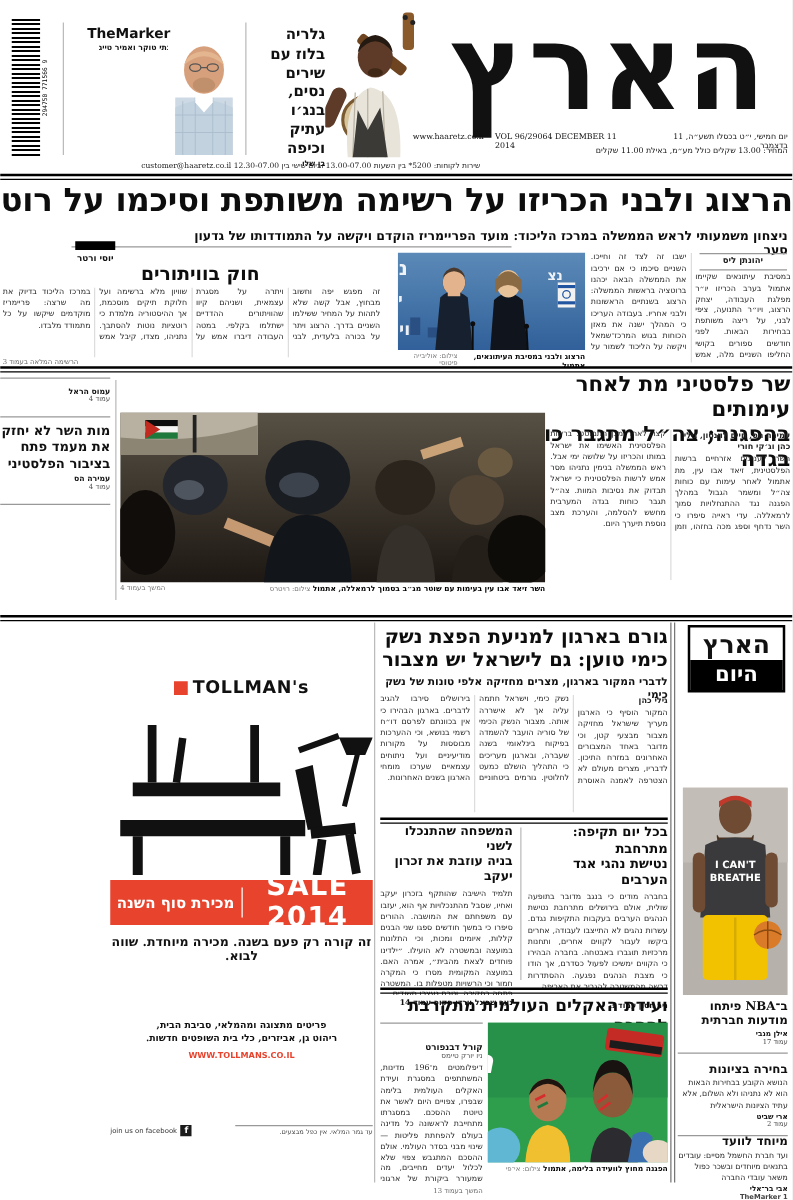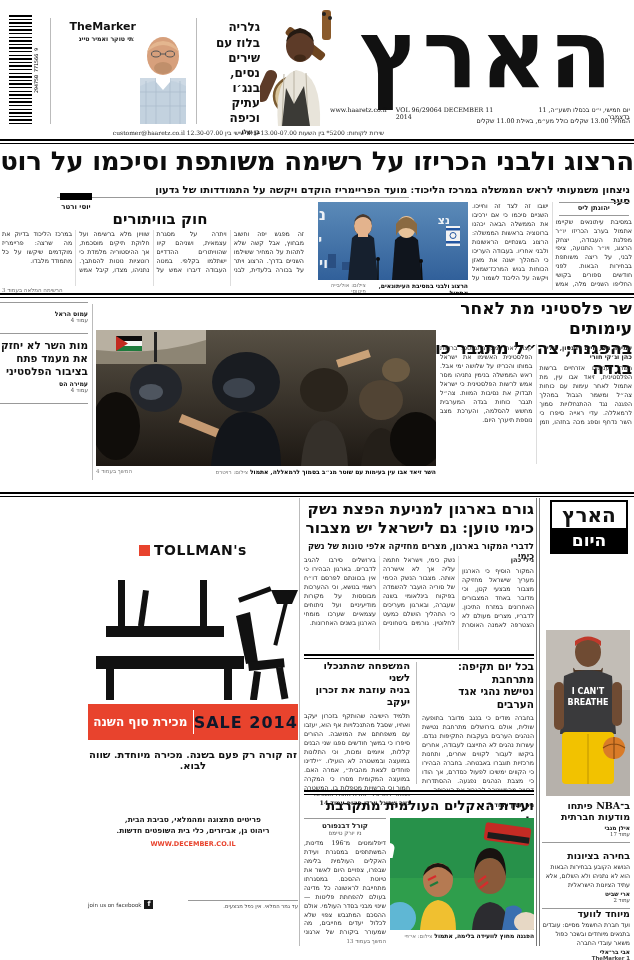--- a/index.html
+++ b/index.html
@@ -262,21 +262,21 @@
       <div>בניה עוזבת את זכרון יעקב</div>
     </div>
     <div class="bodytxt" style="height:84px;margin-top:4px;">תלמיד הישיבה שהותקף בזכרון יעקב ואחיו, שסבל מהתנכלויות אף הוא, יעזבו עם משפחתם את המושבה. ההורים סיפרו כי במשך חודשים ספגו שני הבנים קללות, איומים ומכות, וכי התלונות במועצה ובמשטרה לא הועילו. ״ילדינו פוחדים לצאת מהבית״, אמרה האם. במועצה המקומית מסרו כי המקרה חמור וכי הרשויות מטפלות בו. המשטרה פתחה בחקירה, וטרם נעצרו חשודים.</div>
     <div class="footer-by" style="margin-top:3px;">נעה שפיגל וירדן סקופ עמוד 14</div>
   </div>
 
   <div class="abs hr2" style="left:304px;top:790px;width:230px;"></div>
 
   <div class="abs headline serif" style="left:304px;top:797px;width:230px;text-align:right;font-size:13.5px;">ועידת האקלים העולמית מתקרבת להסכם</div>
   <div class="abs" style="left:304px;top:818px;width:82px;">
-    <div style="border-top:1px solid #999;padding-top:2px;text-align:center;">
+    <div style="border-top:1px solid #999;padding-top:14px;">
       <div class="b" style="font-size:7px;">קורל דבנפורט</div>
       <div style="font-size:5.8px;color:#555;">ניו יורק טיימס</div>
     </div>
     <div class="bodytxt" style="height:96px;margin-top:3px;">דיפלומטים מ־196 מדינות, המשתתפים במסגרת ועידת האקלים העולמית בלימה שבפרו, צפויים היום לאשר את טיוטת ההסכם. במסגרתו מתחייבת לראשונה כל מדינה בעולם להפחתת פליטות — שינוי מבני בסדר העולמי. אולם ההסכם המתגבש צפוי שלא לכלול יעדים מחייבים, מה שמעורר ביקורת של ארגוני הסביבה על ההשפעה הקיומית של ההתחממות העולמית.</div>
     <div style="font-size:5.5px;color:#666;margin-top:3px;">המשך בעמוד 13</div>
   </div>
   <div class="abs" style="left:390px;top:818px;width:144px;height:112px;">
     <svg width="144" height="112" viewBox="0 0 144 112">
       <rect width="144" height="112" fill="#2f9e4c"></rect>
       <rect x="0" y="0" width="144" height="60" fill="#27914a"></rect>
@@ -375,26 +375,26 @@
           <rect x="188" y="100" width="7" height="32" transform="rotate(-10 188 100)"></rect>
           <rect x="196" y="34" width="4" height="44" transform="rotate(14 196 34)"></rect>
           <path d="M183,22 L210,22 L204,36 L189,36 Z"></path>
           <rect x="150" y="30" width="34" height="5" transform="rotate(-20 150 30)"></rect>
         </g>
       </svg>
     </div>
     <div style="height:36px;background:#e8432d;display:flex;align-items:center;direction:ltr;">
       <span class="b" style="flex:1;text-align:center;color:#fff;font-size:12px;">מכירת סוף השנה</span>
       <span style="width:1px;height:24px;background:#fff;"></span>
-      <span class="sans b" style="flex:1;text-align:center;color:#0f172a;font-size:16px;letter-spacing:1px;">SALE 2014</span>
+      <span class="sans b" style="flex:1;text-align:center;color:#ffffff;font-size:22px;letter-spacing:1px;">SALE 2014</span>
     </div>
     <div class="b" style="text-align:center;font-size:10px;margin-top:9px;">זה קורה רק פעם בשנה. מכירה מיוחדת. שווה לבוא.</div>
     <div class="b" style="text-align:center;font-size:7.5px;margin-top:44px;">פריטים מתצוגה ומהמלאי, סביבת הבית,</div>
     <div class="b" style="text-align:center;font-size:7.5px;margin-top:2px;">ריהוט גן, אביזרים, כלי בית השופטים חדשות.</div>
-    <div class="sans b" style="text-align:center;font-size:6.5px;color:#e8432d;margin-top:5px;">WWW.DECEMBER.CO.IL</div>
+    <div class="sans b" style="text-align:center;font-size:6.5px;color:#e8432d;margin-top:5px;">WWW.TOLLMANS.CO.IL</div>
     <div style="display:flex;justify-content:space-between;align-items:flex-end;margin-top:52px;direction:ltr;">
       <span style="display:flex;align-items:center;gap:3px;">
         <span class="sans" style="font-size:5.5px;color:#333;">join us on facebook</span>
         <span class="sans b" style="width:9px;height:9px;background:#1b1b1b;color:#fff;font-size:7px;text-align:center;line-height:9px;display:inline-block;">f</span>
       </span>
       <span style="font-size:5.3px;color:#444;border-top:1px solid #999;padding-top:2px;width:110px;text-align:right;direction:rtl;">עד גמר המלאי. אין כפל מבצעים.</span>
     </div>
   </div>
 
 </div>

